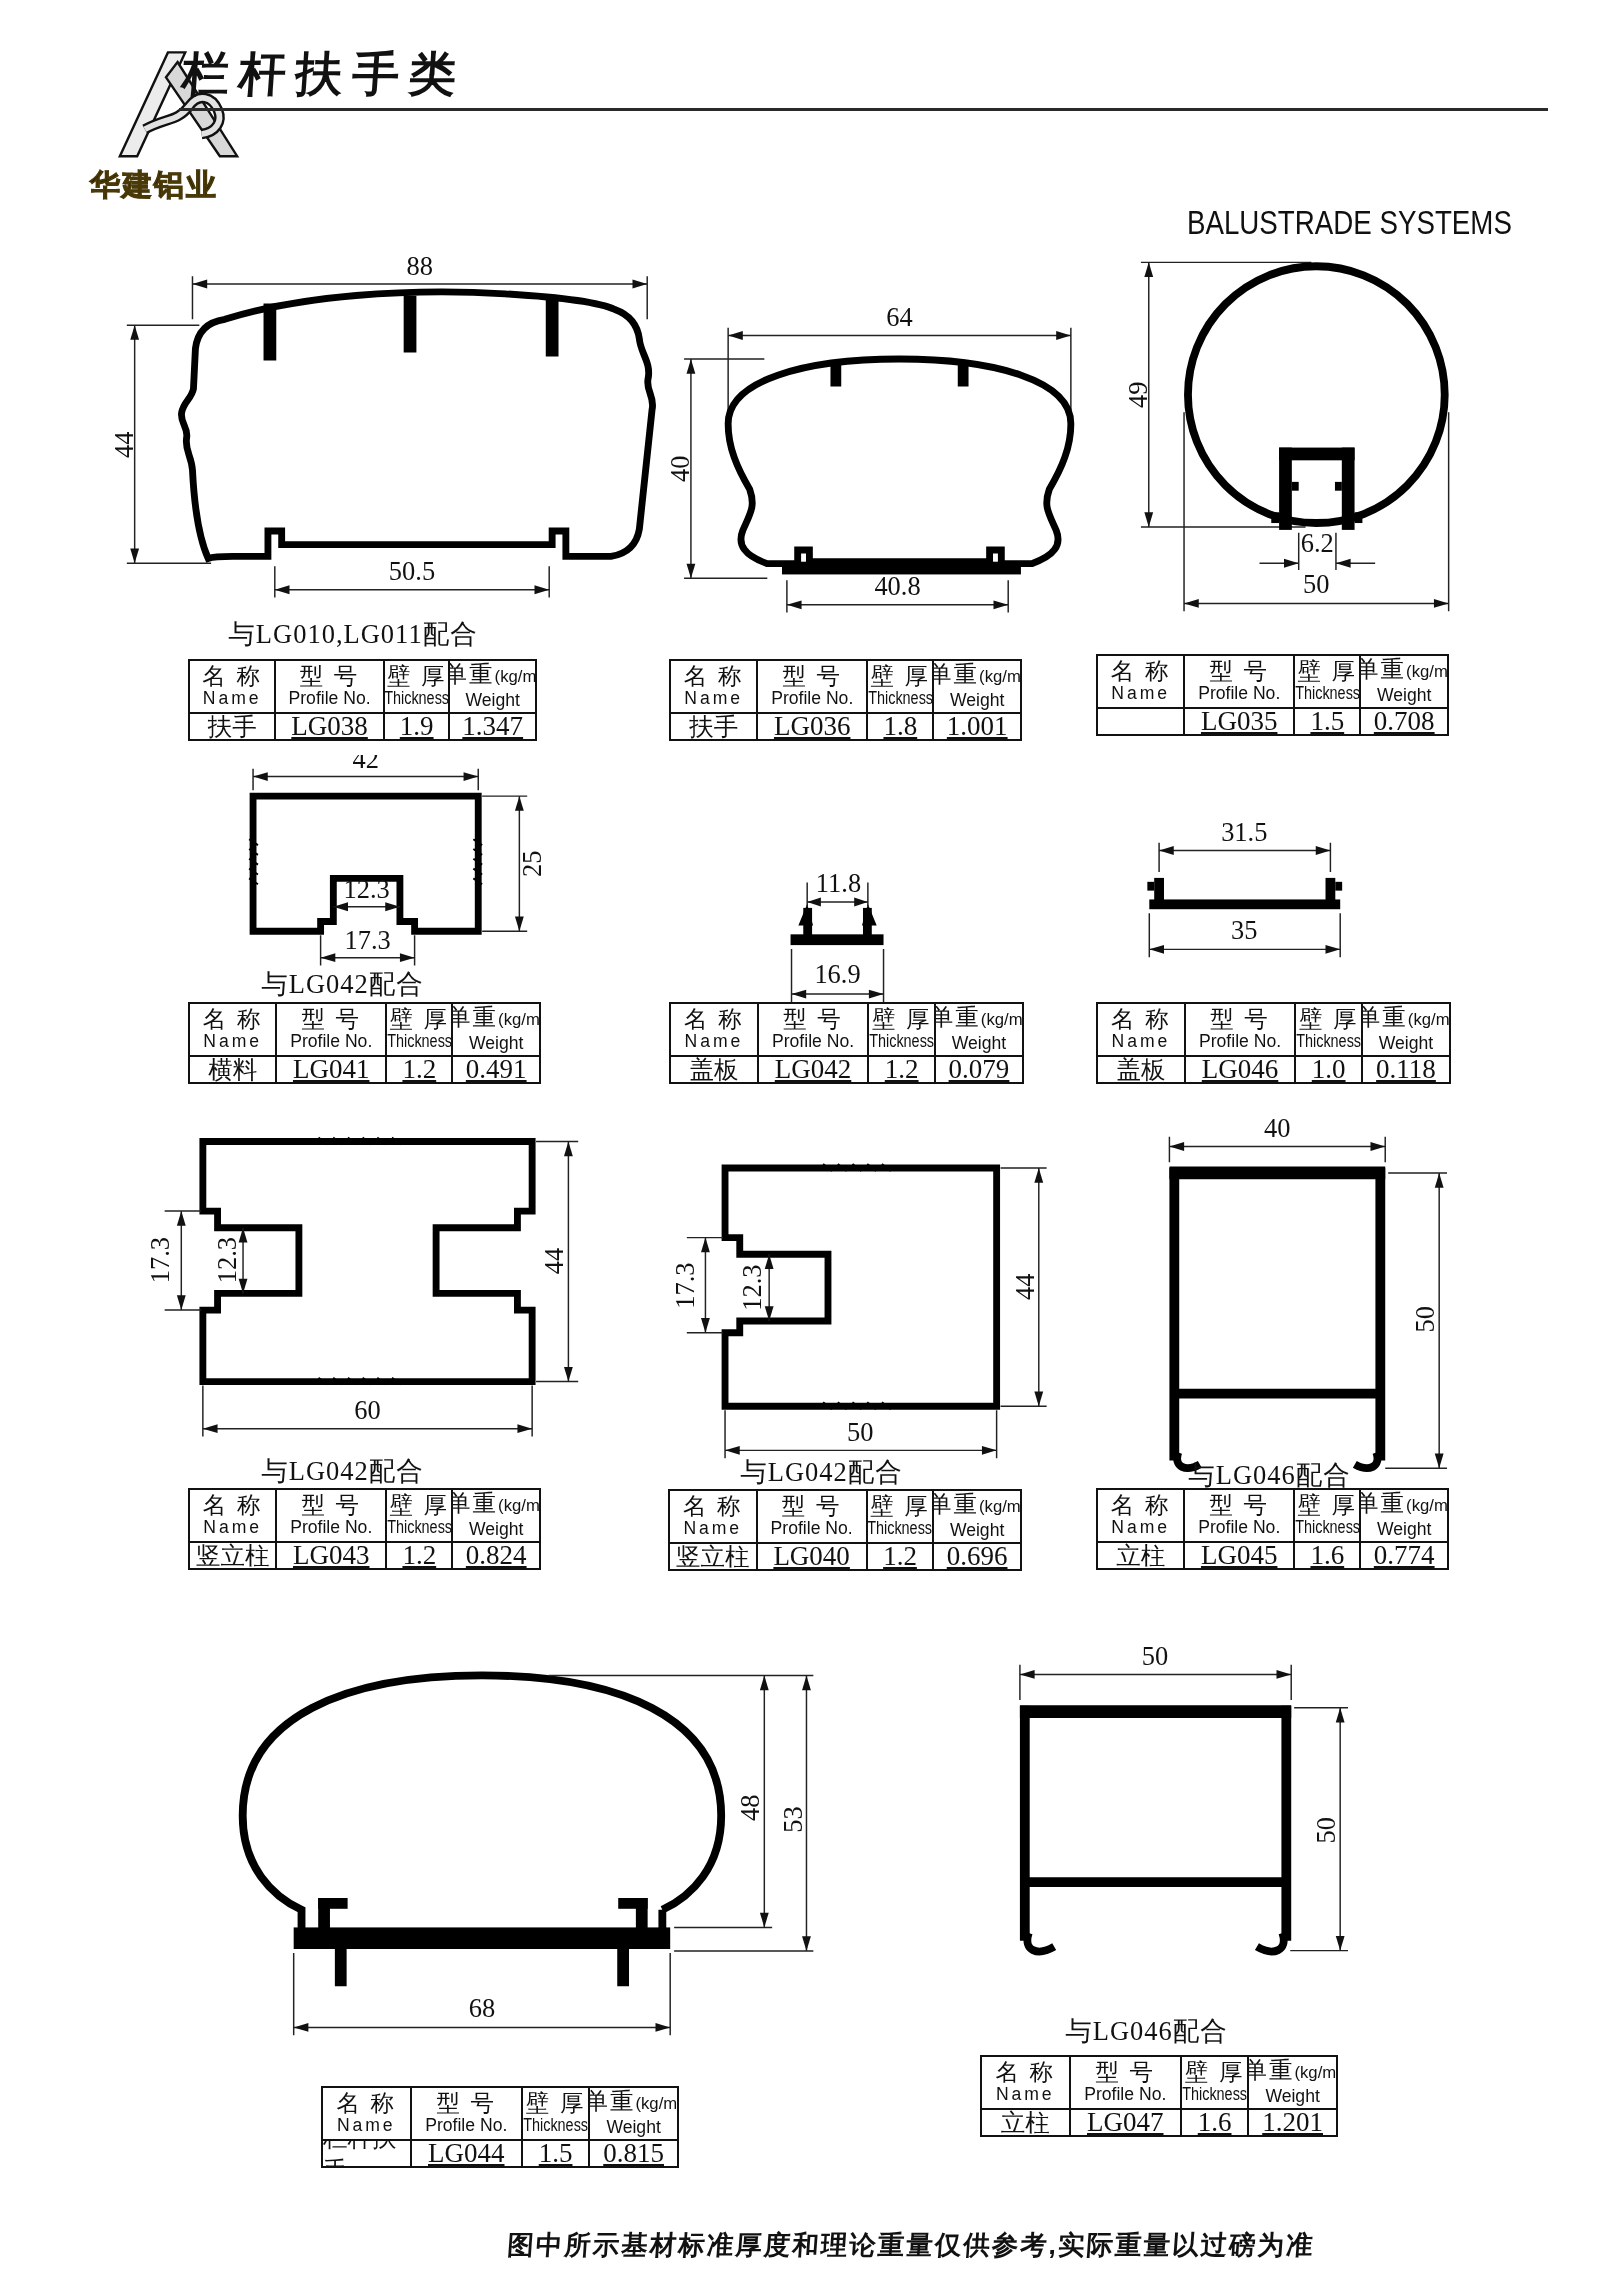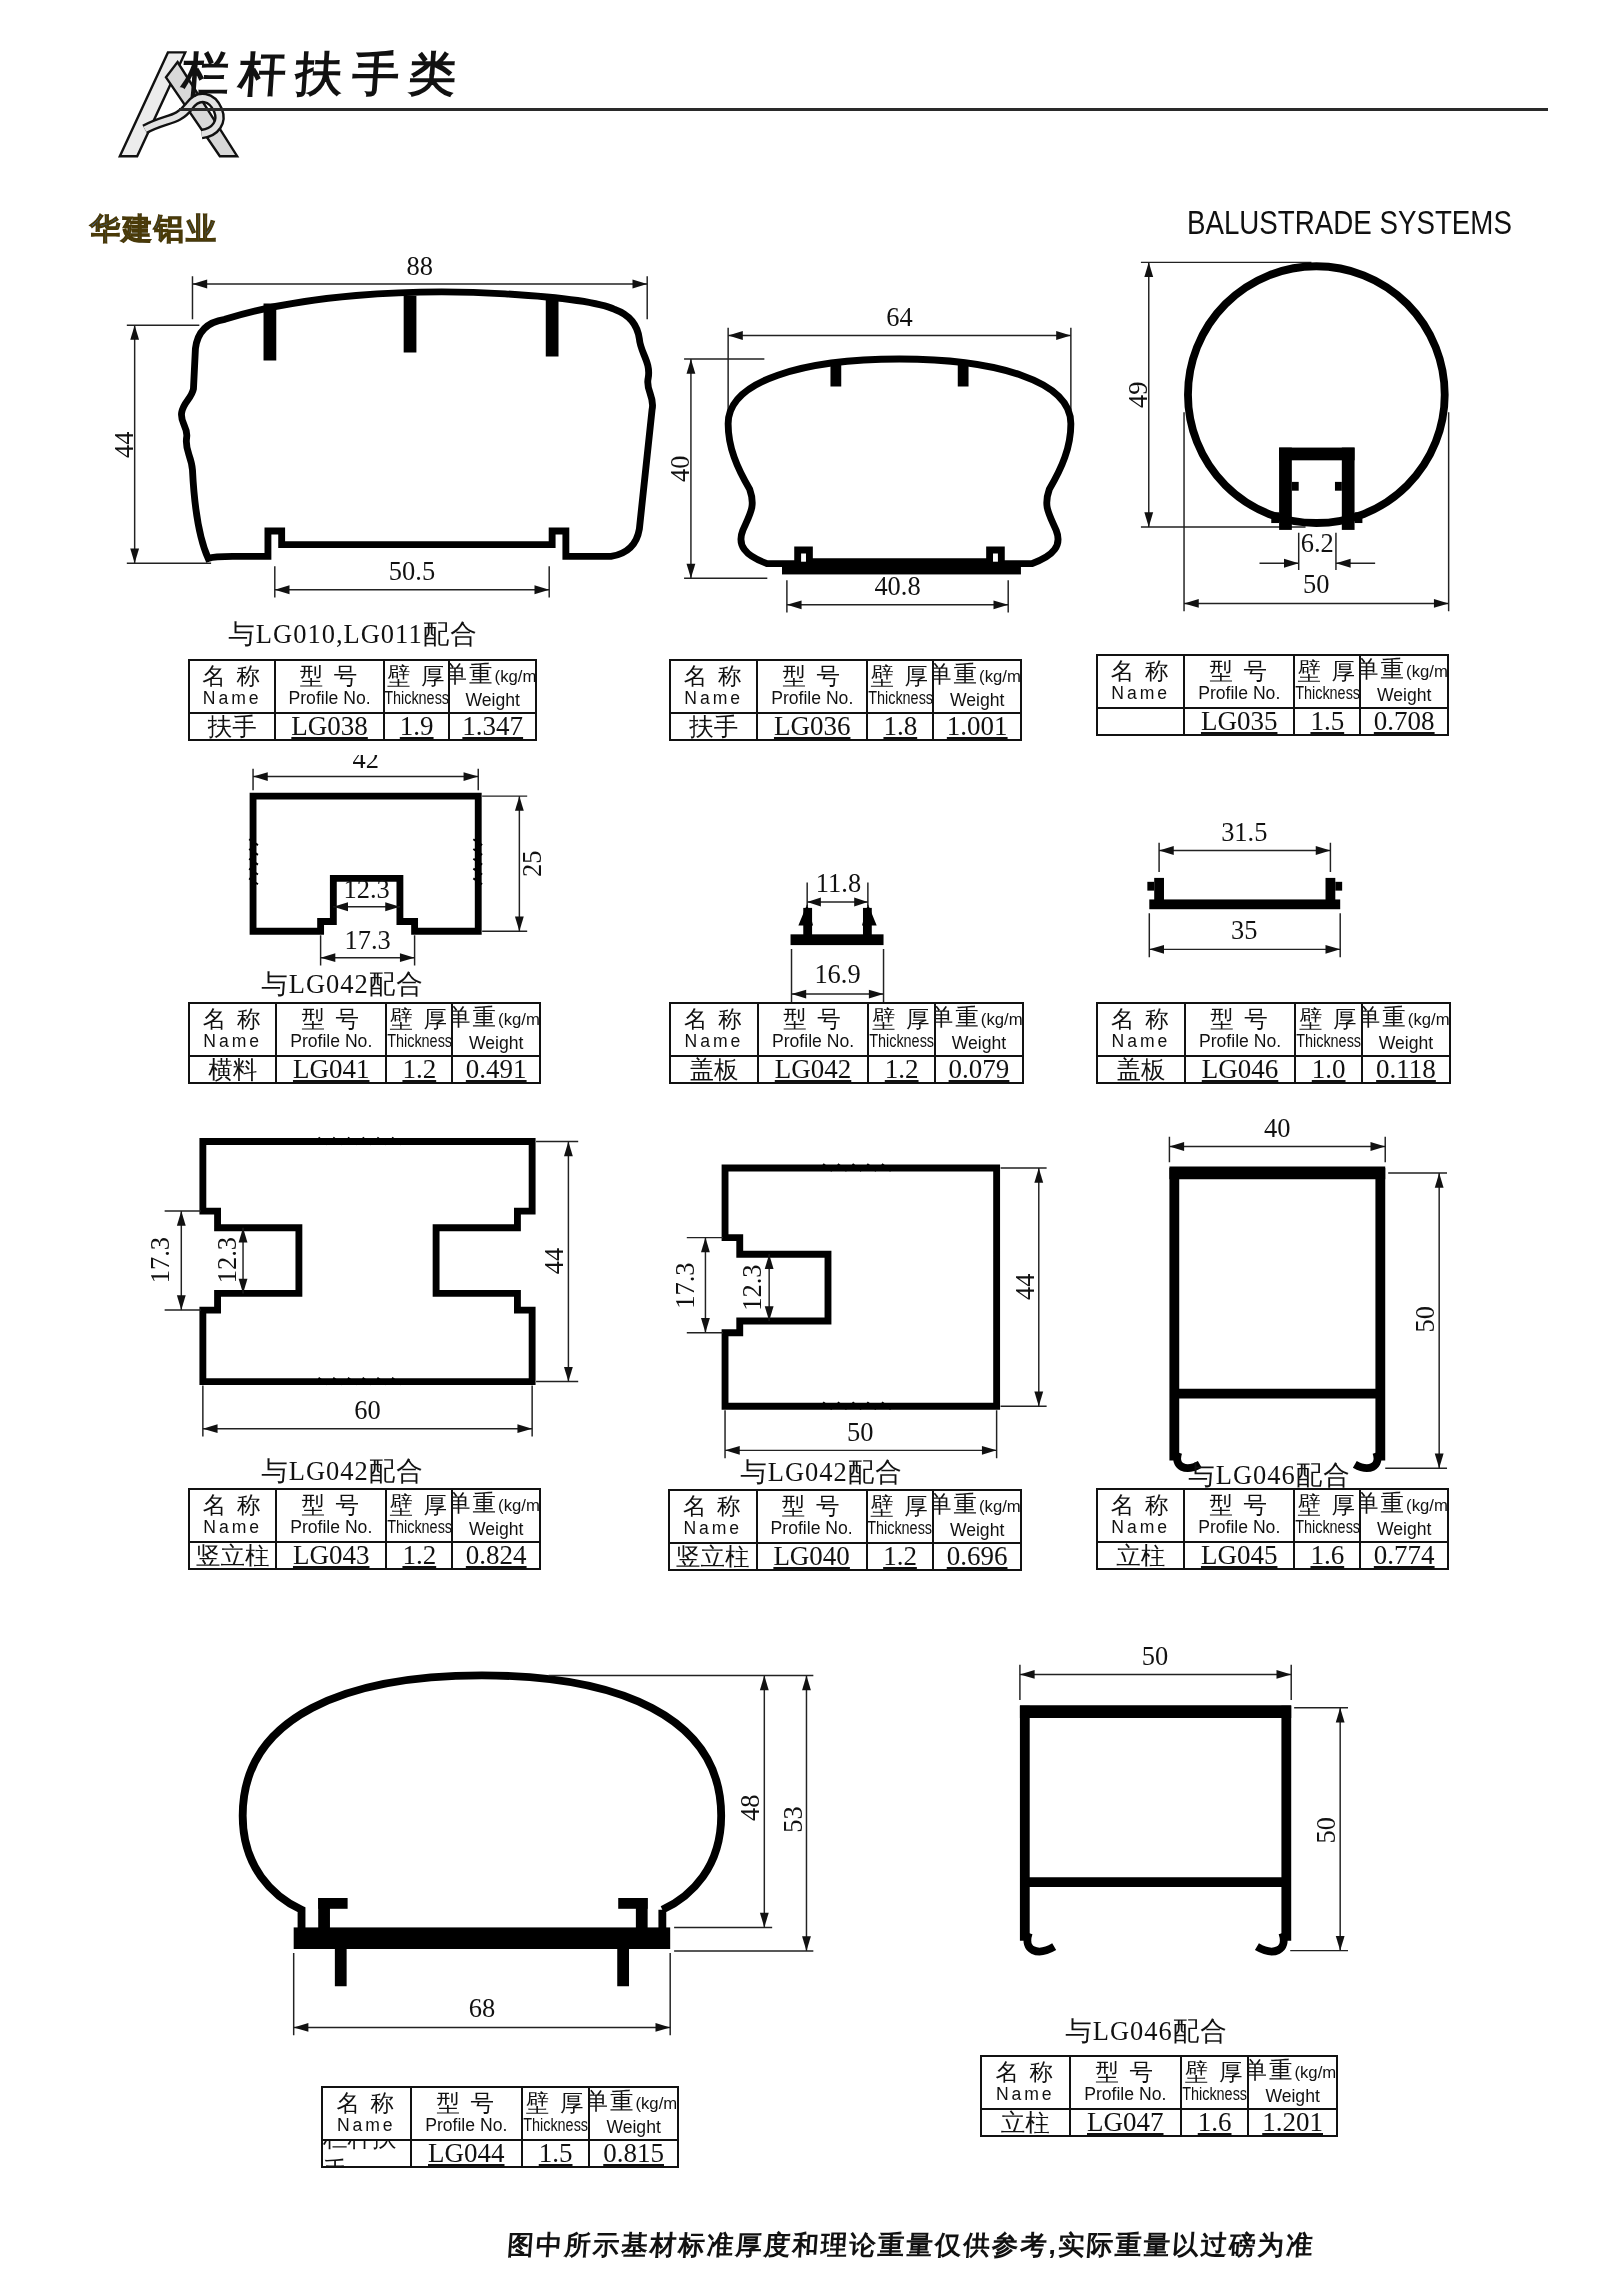--- a/index.html
+++ b/index.html
@@ -1,21 +1,21 @@
 <!DOCTYPE html>
 <html><head>
 <meta charset="utf-8">
 <style>
   html,body{margin:0;padding:0;background:#888;}
   .page{position:relative;width:1620px;height:2293px;background:#ffffff;overflow:hidden;
         font-family:"Liberation Sans","DejaVu Sans",sans-serif;color:#111;}
   
   .logo-svg{position:absolute;left:96px;top:37px;width:165px;height:125px;}
   .logo-text{position:absolute;left:90px;top:165px;width:157px;font-size:30px;font-weight:900;
-             color:#3b82f6;letter-spacing:2px;-webkit-text-stroke:1px #4a3a08;white-space:nowrap;margin-top:44px;}
+             color:#000000;letter-spacing:2px;-webkit-text-stroke:1px #4a3a08;white-space:nowrap;}
   .page-title{position:absolute;left:182px;top:43px;font-size:47px;font-weight:900;letter-spacing:9.8px;
               font-family:"Liberation Serif","DejaVu Serif",serif;transform:skewX(-4deg);white-space:nowrap;}
   .title-rule{position:absolute;left:179px;top:108px;width:1369px;height:2.9px;background:#2a2a2a;}
   .subtitle{position:absolute;right:108px;top:204px;font-size:33px;font-weight:500;color:#101010;
             transform:scaleX(.84);transform-origin:right center;letter-spacing:0px;white-space:nowrap;}
   
   .cap{position:absolute;font-size:26.5px;font-family:"Liberation Serif","DejaVu Serif",serif;
        text-align:center;letter-spacing:1px;white-space:nowrap;}
   .footer-note{position:absolute;left:323px;top:2227px;width:1176px;text-align:center;font-size:26.5px;
                font-weight:700;letter-spacing:2px;transform:skewX(-4deg);}

